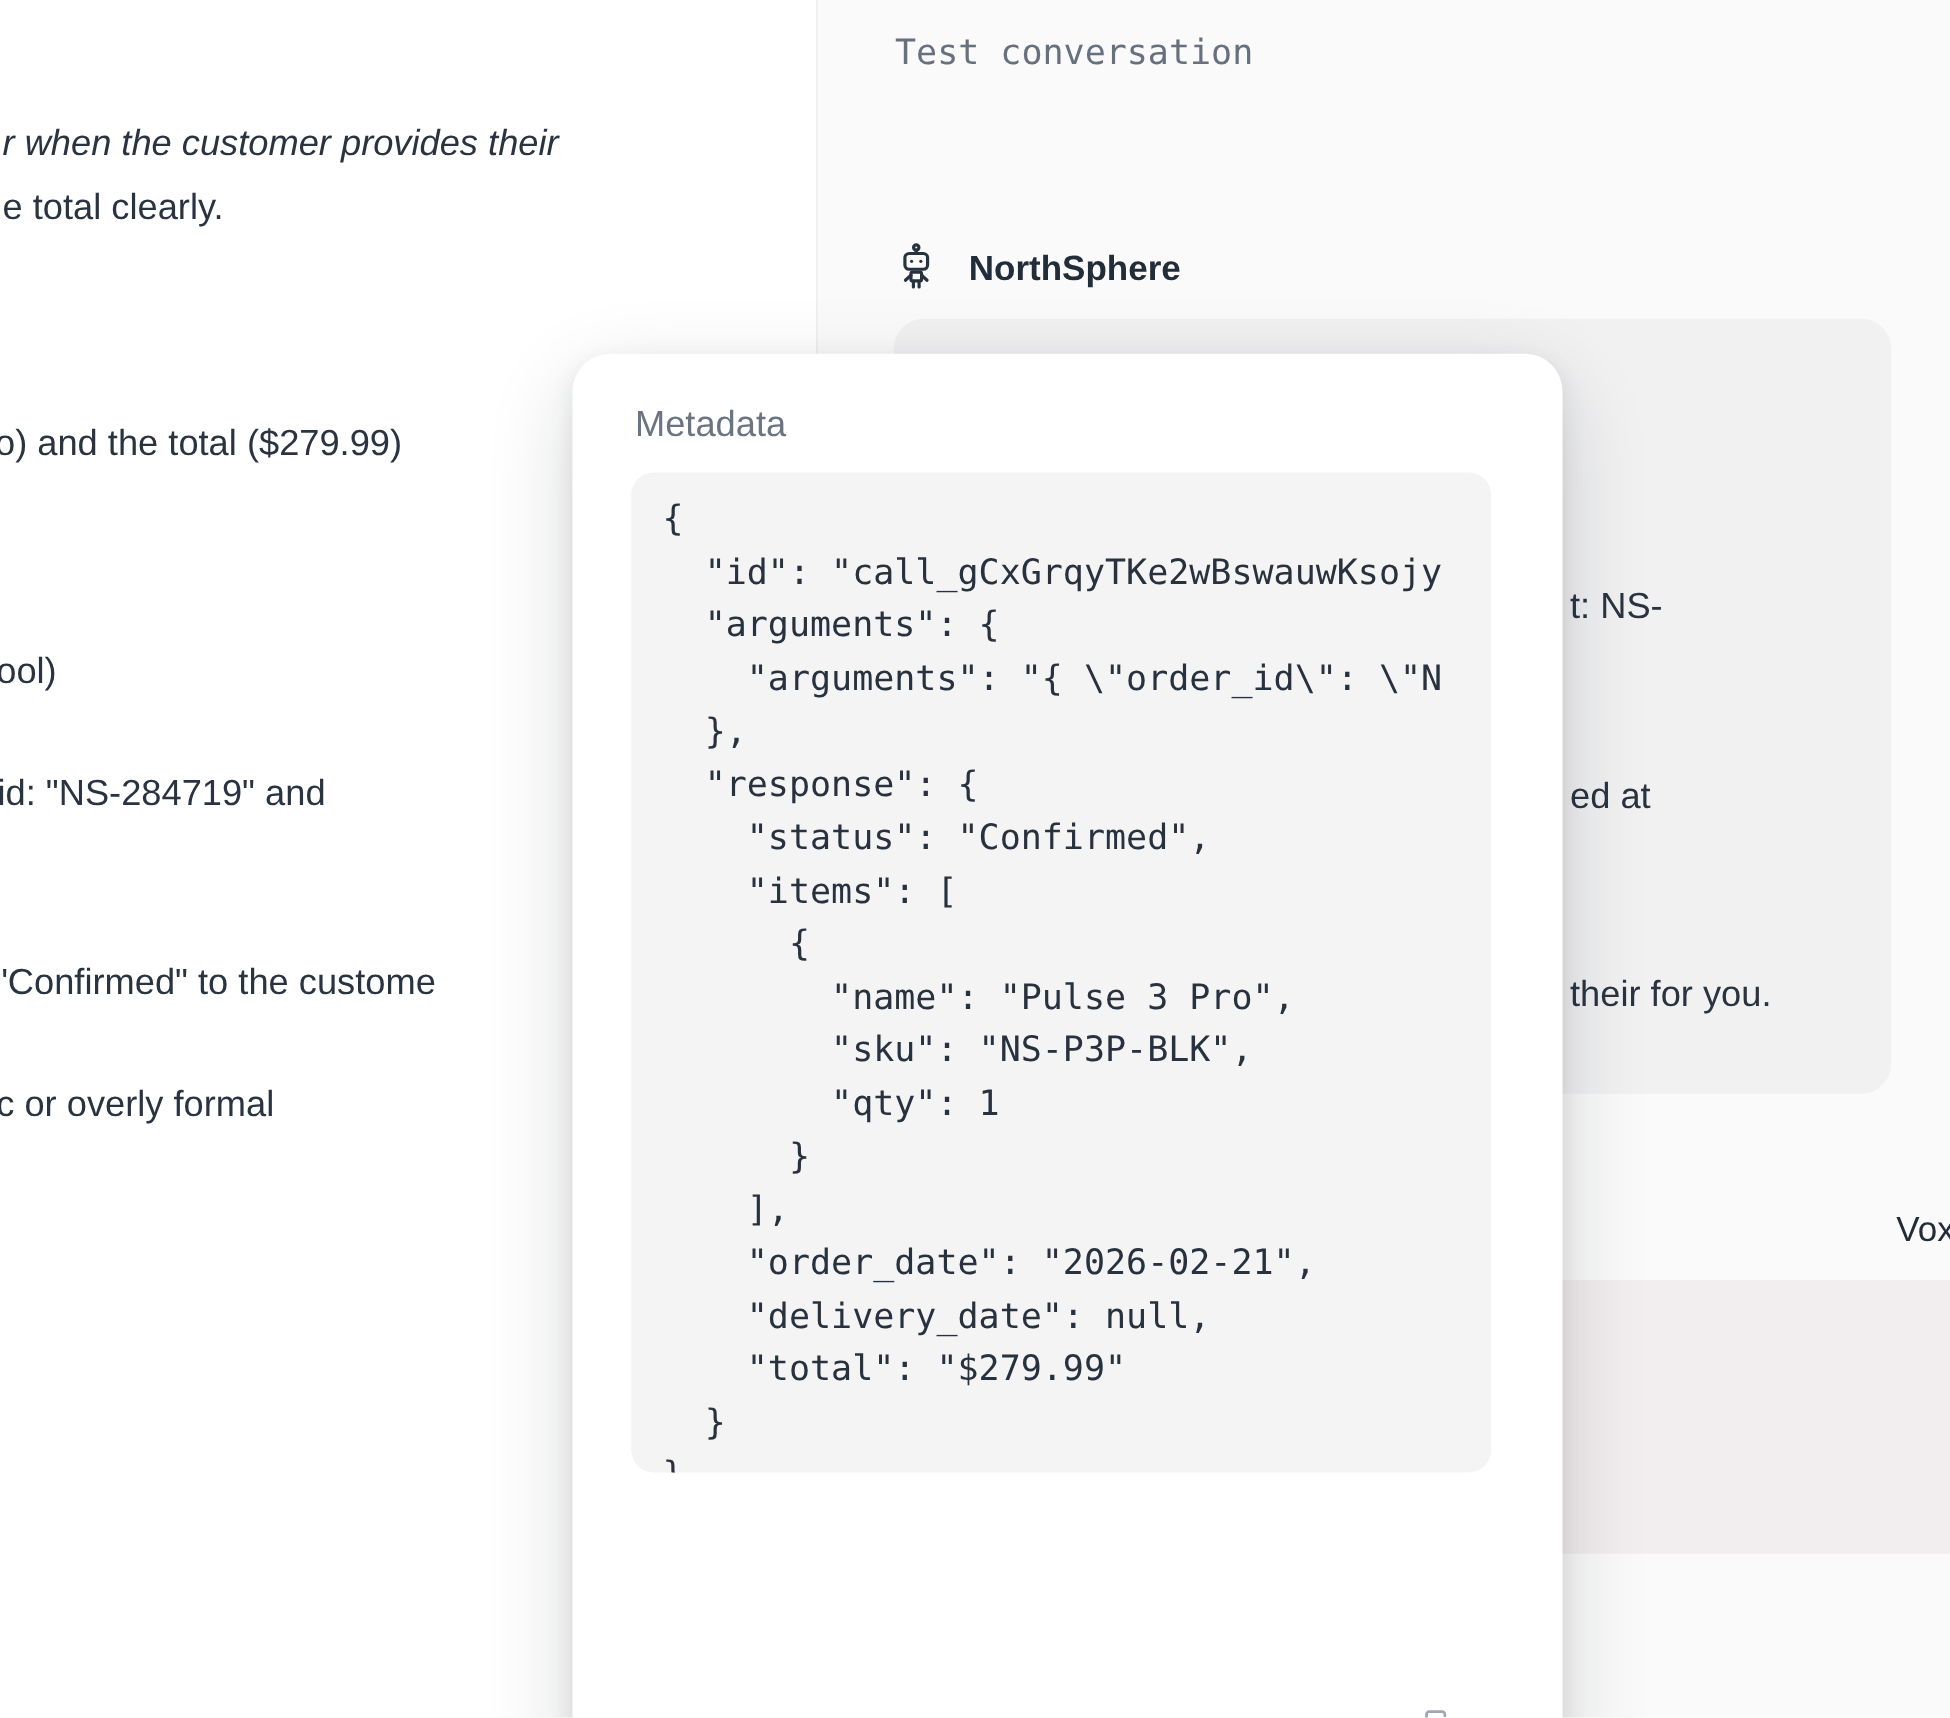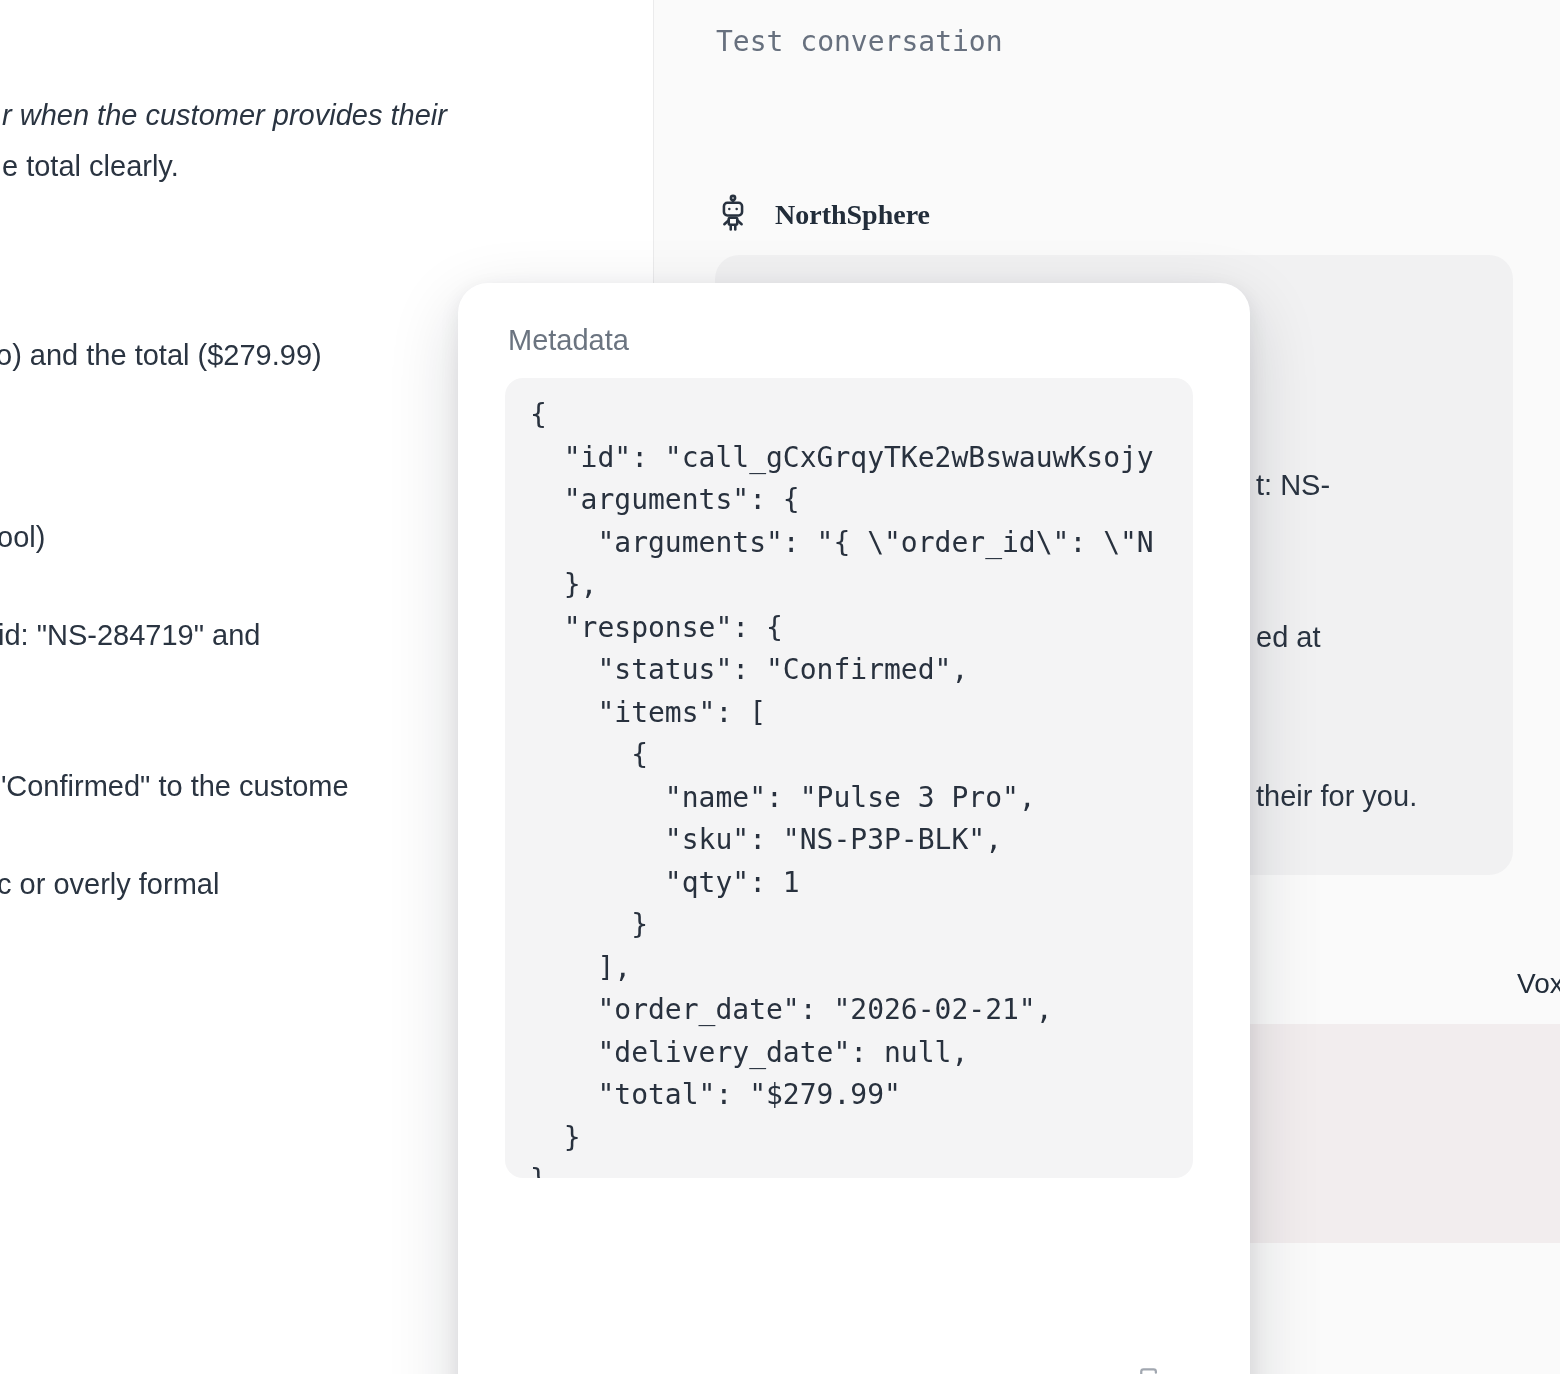--- a/index.html
+++ b/index.html
@@ -29,21 +29,21 @@
     background:#FAFAFA;border-left:1px solid #EBEBEC;box-sizing:border-box;
   }
   .panel-title{
     position:absolute;left:716px;top:26px;
     font-family:"DejaVu Sans Mono", monospace;
     font-size:28px;line-height:32px;color:#67707E;white-space:nowrap;
   }
   .bot-row-icon{position:absolute;left:716px;top:194px;width:34px;height:40px;}
   .bot-name{
     position:absolute;left:775px;top:199px;
-    font-size:28px;line-height:32px;font-weight:600;color:#222D3A;white-space:nowrap;font-family:Liberation Serif, serif;
+    font-size:28px;line-height:32px;font-weight:600;color:#222D3A;white-space:nowrap;
   }
   .assistant-bubble{
     position:absolute;left:715px;top:255px;width:798px;height:620px;
     background:#F1F1F2;border-radius:24px;
   }
   .bubble-frag{
     position:absolute;font-size:29px;line-height:34px;color:#2A3441;white-space:nowrap;
   }
   .af0{left:1256px;top:468px;}
   .af1{left:1256px;top:620px;}

